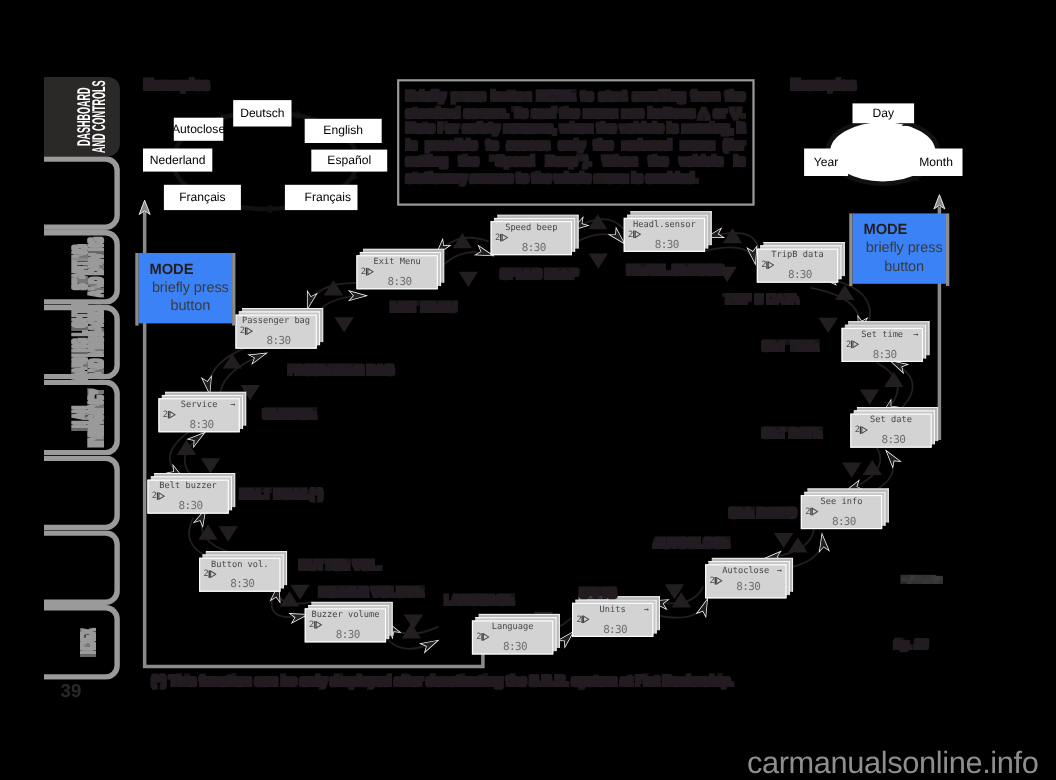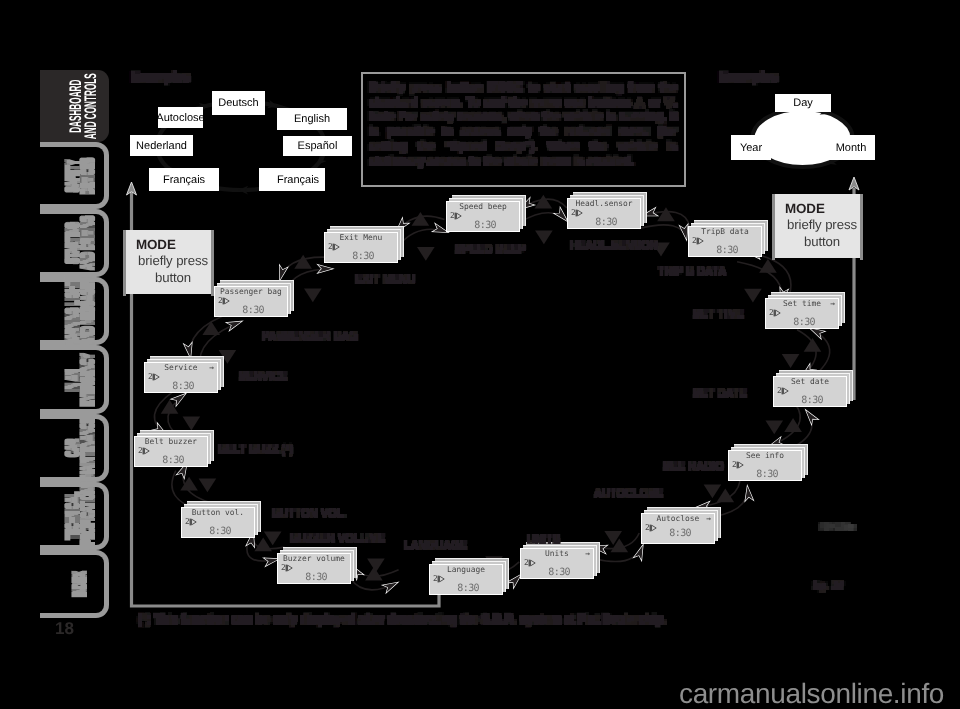--- a/index.html
+++ b/index.html
@@ -32,21 +32,21 @@
      font-family:"DejaVu Sans Mono",monospace;font-size:7.9px;color:#454545;letter-spacing:0px;}
   .lcd .rar{position:absolute;right:4px;top:1px;
      font-family:"DejaVu Sans Mono",monospace;font-size:7.9px;color:#454545;}
   .lcd .sub{position:absolute;left:4px;top:10px;display:flex;align-items:center;
      font-family:"DejaVu Sans Mono",monospace;font-size:7.9px;color:#4d4d4d;}
   .lcd .dico{margin-left:-0.5px;}
   .lcd .clk{position:absolute;right:24px;bottom:1px;
      font-family:"DejaVu Sans Mono",monospace;font-size:10px;color:#6e6e6e;letter-spacing:-0.6px;}
 
   
-  .note{position:absolute;background:#e5e5e5;box-sizing:border-box;}
+  .note{position:absolute;background:#3b82f6;box-sizing:border-box;}
   .note .shl{position:absolute;left:-3px;top:0;width:3px;bottom:-2px;background:#8c8c8c;}
   .note .shr{position:absolute;right:-3px;top:0;width:3px;bottom:-2px;background:#8c8c8c;}
   .note .txt{position:absolute;left:10px;top:6px;right:1px;white-space:nowrap;}
   .note .txt b{display:block;font-weight:bold;font-size:13.4px;color:#231f20;line-height:17.4px;letter-spacing:-0.1px;}
   .note .txt span{display:block;font-size:13.2px;color:#3b3b3b;line-height:16.4px;letter-spacing:-0.1px;text-align:center;}
 
   
   .dlbl{position:absolute;font-weight:bold;font-size:11.4px;color:#231f20;
      filter:url(#pixelate2);letter-spacing:0px;white-space:nowrap;
      transform:scaleX(0.97);transform-origin:0 50%;}
@@ -299,21 +299,21 @@
         <span class="tablabel">CAR
 MAINTENANCE</span>
       </div>
       <div class="tab tab-inactive" style="top: 482px; height: 68px;">
         <span class="tablabel">TECHNICAL
 SPECIFICATIONS</span>
       </div>
       <div class="tab tab-inactive" style="top: 550px; height: 68px;">
         <span class="tablabel">INDEX</span>
       </div>
-      <div class="pageno">18</div>
+      <div class="pageno">39</div>
     </div>
   <div id="content">
       <div class="lcd" style="left: 324px; top: 232px; width: 74px; height: 31px; border-radius: 15px;">
         <i class="s2" style="left:6px;top:-6px;width:74px;height:31px"></i>
         <i class="s1" style="left:3px;top:-3px;width:74px;height:31px"></i>
         <i class="face" style="width:74px;height:31px"></i>
         <span class="ttl">Exit Menu</span>
         <span class="sub">
           <span>2</span>
           <svg class="dico" width="8" height="8" viewBox="0 0 8 8">

